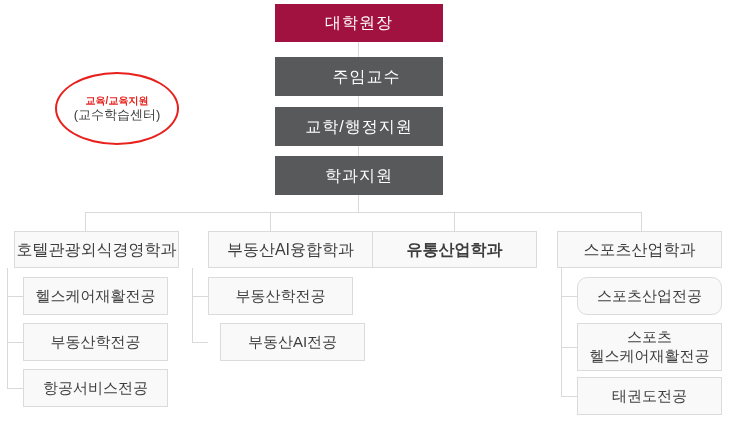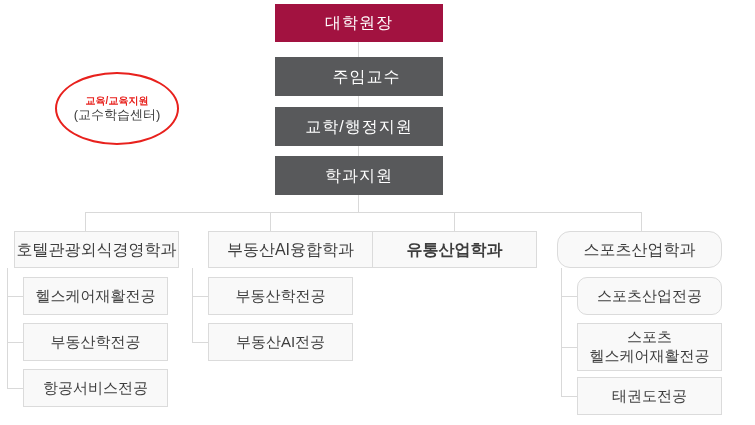--- a/index.html
+++ b/index.html
@@ -106,25 +106,25 @@
   <div class="line hline" style="left:7px;top:388px;width:16px;"></div>
   <div class="box lbox sbox" style="left:23px;top:277px;">헬스케어재활전공</div>
   <div class="box lbox sbox" style="left:23px;top:323px;">부동산학전공</div>
   <div class="box lbox sbox" style="left:23px;top:369px;">항공서비스전공</div>
 
   <div class="box lbox hbox" style="left:196px;margin-left:12px;">부동산AI융합학과</div>
   <div class="line vline" style="left:192px;top:268px;height:74px;"></div>
   <div class="line hline" style="left:192px;top:296px;width:16px;"></div>
   <div class="line hline" style="left:192px;top:342px;width:16px;"></div>
   <div class="box lbox sbox" style="left:208px;top:277px;">부동산학전공</div>
-  <div class="box lbox sbox" style="left:208px;top:323px;">부동산AI전공</div>
+  <div class="box lbox sbox" style="left:220px;top:323px;">부동산AI전공</div>
 
   <div class="box lbox hbox" style="left:372px;font-weight:bold;">유통산업학과</div>
 
-  <div class="box lbox hbox" style="left:557px;border-radius:13px;">스포츠산업학과</div>
+  <div class="box lbox hbox" style="left:557px;">스포츠산업학과</div>
   <div class="line vline" style="left:561px;top:268px;height:128px;"></div>
   <div class="line hline" style="left:561px;top:296px;width:16px;"></div>
   <div class="line hline" style="left:561px;top:347px;width:16px;"></div>
   <div class="line hline" style="left:561px;top:396px;width:16px;"></div>
   <div class="box lbox sbox" style="left:577px;top:277px;border-radius:10px;">스포츠산업전공</div>
   <div class="box lbox sbox" style="left:577px;top:323px;height:48px;">스포츠
 헬스케어재활전공</div>
   <div class="box lbox sbox" style="left:577px;top:377px;">태권도전공</div>
 
 </div>

